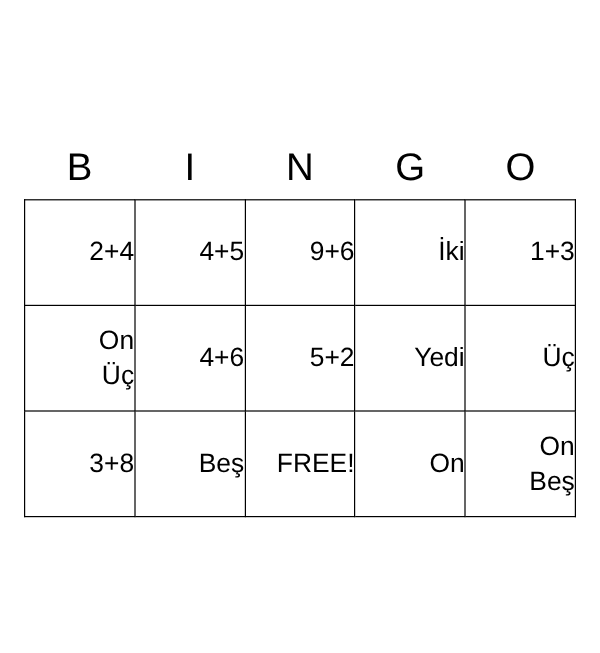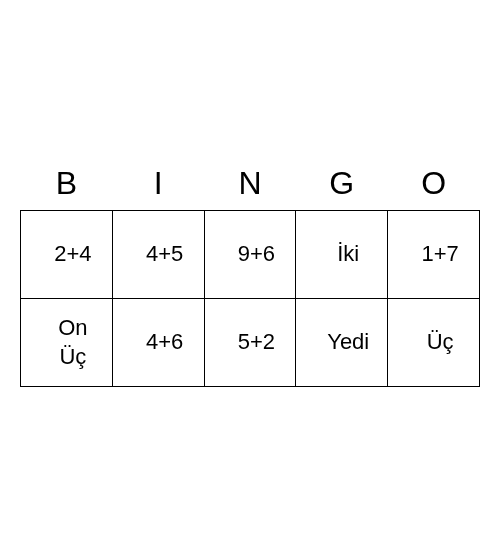--- a/index.html
+++ b/index.html
@@ -27,21 +27,21 @@
       font-size: 32px;
       font-weight: normal;
       text-align: center;
       padding: 8px 0;
       width: 92px;
       color: #000;
     }
 
     .bingo-table td {
       border: 1.5px solid #000;
-      text-align: center;
+      text-align: right;
       vertical-align: middle;
       width: 92px;
       height: 88px;
       font-size: 22px;
       line-height: 1.3;
       color: #000;
       padding-left: 13px;
     }
 
     .free-cell {
@@ -61,23 +61,30 @@
         <th>G</th>
         <th>O</th>
       </tr>
   </thead>
   <tbody id="bingo-body">
   <tr>
         <td>2+4</td>
         <td>4+5</td>
         <td>9+6</td>
         <td>İki</td>
-        <td>1+7</td>
+        <td>1+3</td>
       </tr>
       <tr>
         <td>On<br>Üç</td>
         <td>4+6</td>
         <td>5+2</td>
         <td>Yedi</td>
         <td>Üç</td>
       </tr>
+      <tr>
+        <td>3+8</td>
+        <td>Beş</td>
+        <td class="free-cell">FREE!</td>
+        <td>On</td>
+        <td>On<br>Beş</td>
+      </tr>
     </tbody>
 </table>
 
 </body></html>

